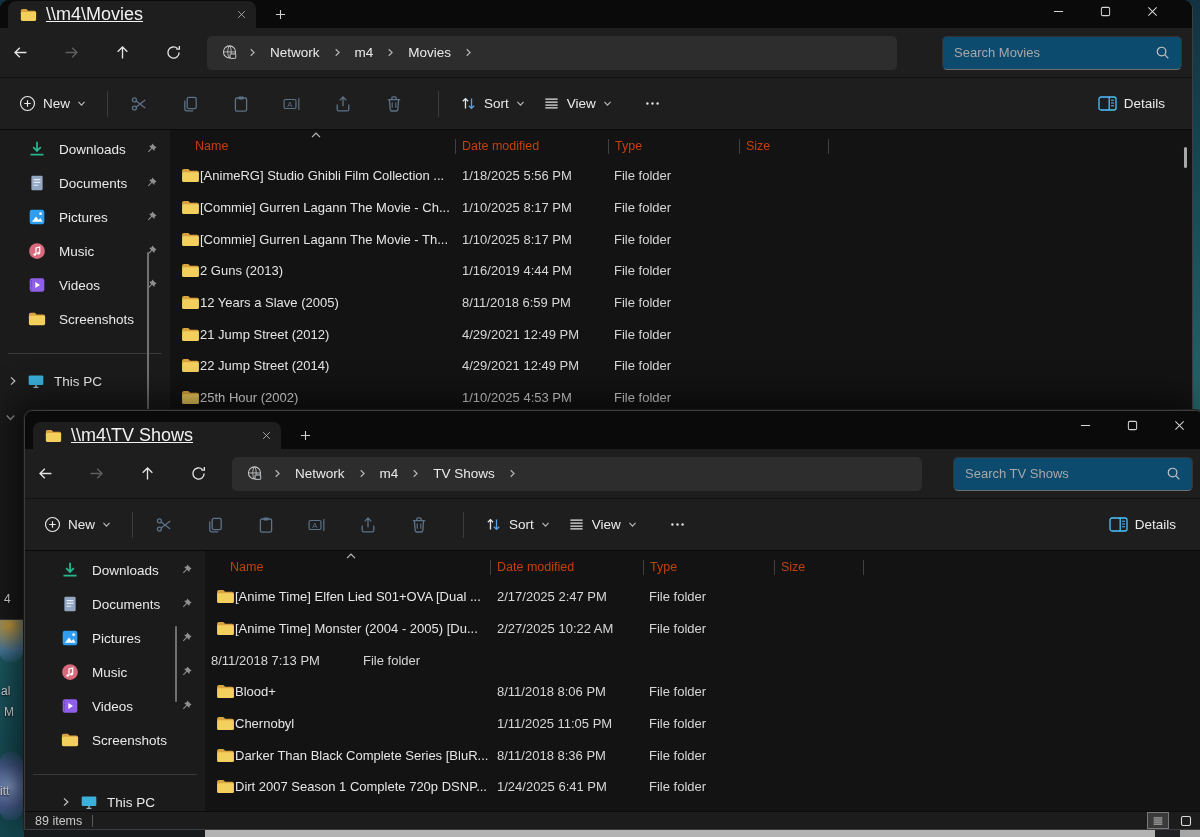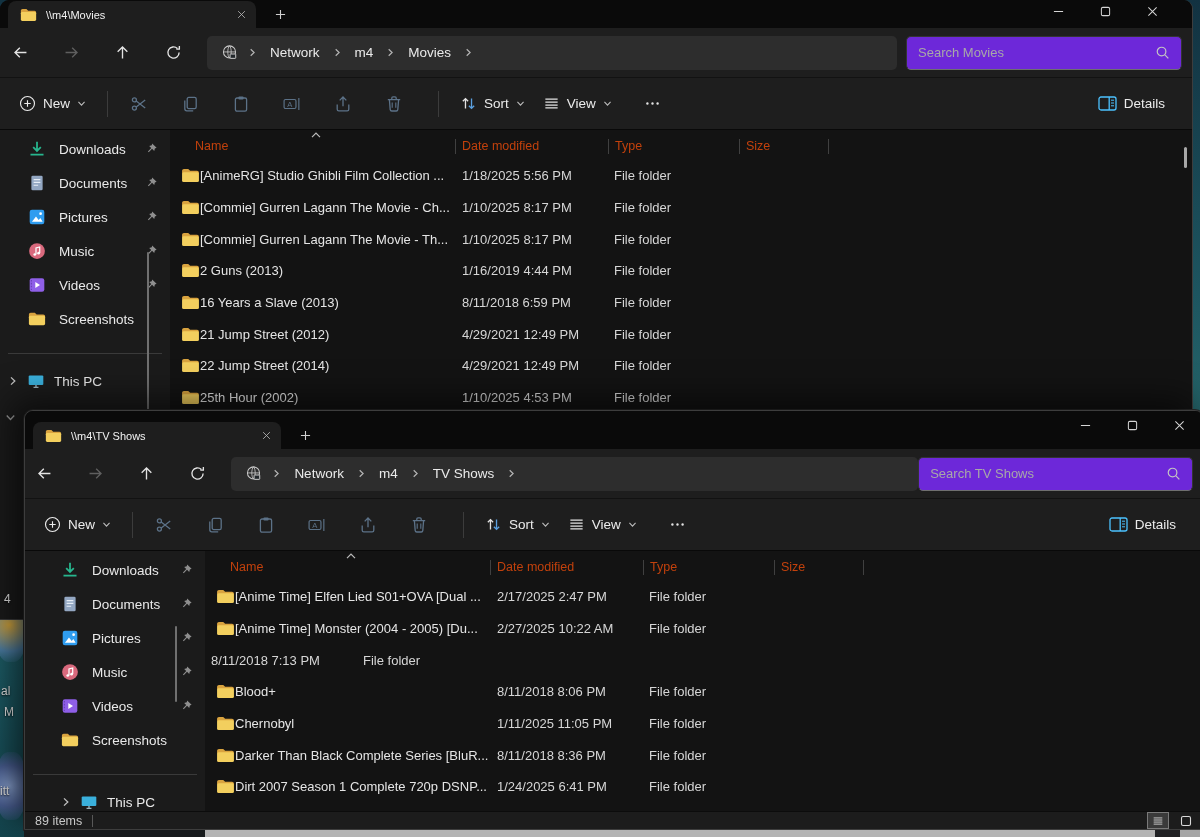--- a/index.html
+++ b/index.html
@@ -31,21 +31,21 @@
   #win1 { left:0; top:0; width:1193px; height:620px; z-index:1; border-left:none; border-top:none; }
   #win2 { left:24px; top:410px; width:1180px; height:420px; z-index:3;
     box-shadow:-12px -10px 34px rgba(0,0,0,.6), 0 0 0 1px #2a2a2a; }
 
   
   .tabbar { height:28px; background:#0a0a0a; position:relative; display:flex; align-items:flex-end; }
   #win2 .tabbar { height:38px; }
   .tab { margin-left:8px; height:27px; width:248px; background:#1e1e1e;
     border-radius:8px 8px 0 0; display:flex; align-items:center; padding:0 6px 0 12px; gap:9px; }
   .tab-folder { width:17px; height:14px; flex:none; }
-  .tab-title { flex:1; font-size:11px; color:#f2f2f2; white-space:nowrap; overflow:hidden; }
+  .tab-title { flex:1; font-size:18px; color:#f2f2f2; white-space:nowrap; overflow:hidden;text-decoration:underline; }
   .tab-close { width:18px; height:18px; color:#b8b8b8; display:flex; align-items:center;
     justify-content:center; background:none; border:none; cursor:default; }
   .tab-close svg { width:9px; height:9px; }
   .newtab { margin:0 0 6px 16px; width:16px; height:16px; color:#cfcfcf; background:none; border:none;
     display:flex; align-items:center; justify-content:center; }
   .newtab svg { width:11px; height:11px; }
   .wctrls { position:absolute; top:0; right:16px; display:flex; height:22px; }
   #win2 .wctrls { right:0; height:28px; }
   .wc { width:47px; display:flex; align-items:center; justify-content:center; color:#d6d6d6;
     background:none; border:none; }
@@ -57,21 +57,21 @@
   .navbtn { width:34px; height:34px; margin-right:17px; display:flex; align-items:center;
     justify-content:center; color:#e3e3e3; background:none; border:none; }
   .navbtn svg { width:17px; height:17px; }
   .navbtn.fwd { color:#5f5f5f; }
   .addrbar { height:34px; width:690px; background:#2d2d2d; border-radius:5px;
     display:flex; align-items:center; padding:0 8px; gap:2px; }
   .crumb-globe { width:17px; height:17px; margin:0 6px; flex:none; }
   .crumb { background:none; border:none; color:#eaeaea; font-size:13.5px;
     font-family:inherit; padding:5px 9px; border-radius:4px; white-space:nowrap;text-align:center; }
   .crumb-sep { width:9px; height:9px; color:#b5b5b5; margin:0 2px; flex:none; }
-  .searchbox { margin-left:auto; width:276px; height:34px; background:#6d28d9;
+  .searchbox { margin-left:auto; width:240px; height:34px; background:#0c4a6e;
     border:1px solid #343434; border-bottom-color:#6f6f6f; border-radius:5px;
     display:flex; align-items:center; padding:8px 11px; }
   .searchbox input { flex:1; background:transparent; border:none; outline:none;
     color:#cfcfcf; font-family:inherit; font-size:13px; }
   .searchbox input::placeholder { color:#a8a8a8; }
   .search-ico { width:15px; height:15px; color:#c4c4c4; flex:none; }
 
   
   .toolbar { height:52px; background:#1e1e1e; border-bottom:1px solid #090909;
     display:flex; align-items:center; padding:0 18px 0 10px; }
@@ -600,21 +600,21 @@
           </div>
 
           <div class="frow">
             <span class="fcell-name">
               <span class="ficon">
                 <svg viewBox="0 0 20 16">
                   <path d="M1 3c0-1.1.9-2 2-2h4.6l2 2H17c1.1 0 2 .9 2 2v1.2H1V3z" fill="#d9a33f"></path>
                   <rect x="1" y="4.4" width="18" height="10.6" rx="1.6" fill="#f3cf5e"></rect>
                 </svg>
               </span>
-              <span class="fname">16 Years a Slave (2013)</span>
+              <span class="fname">12 Years a Slave (2005)</span>
             </span>
             <span class="fdate">8/11/2018 6:59 PM</span>
             <span class="ftype">File folder</span>
             <span class="fsize"></span>
           </div>
 
           <div class="frow">
             <span class="fcell-name">
               <span class="ficon">
                 <svg viewBox="0 0 20 16">

